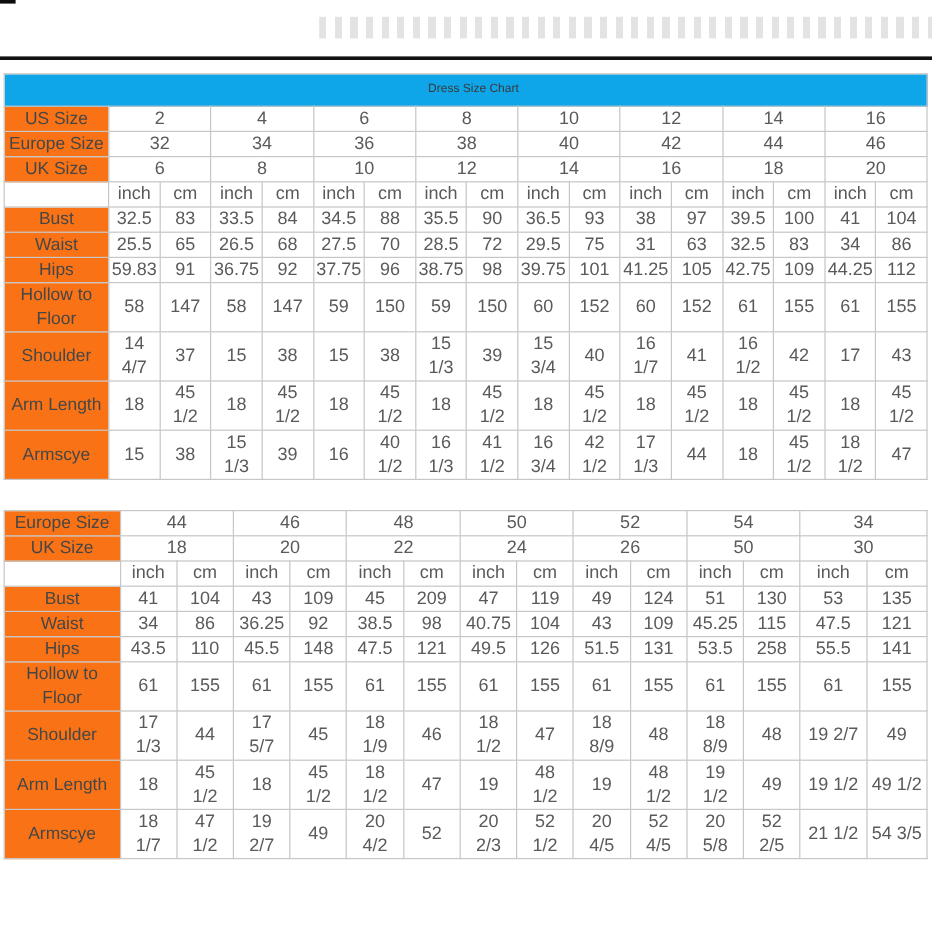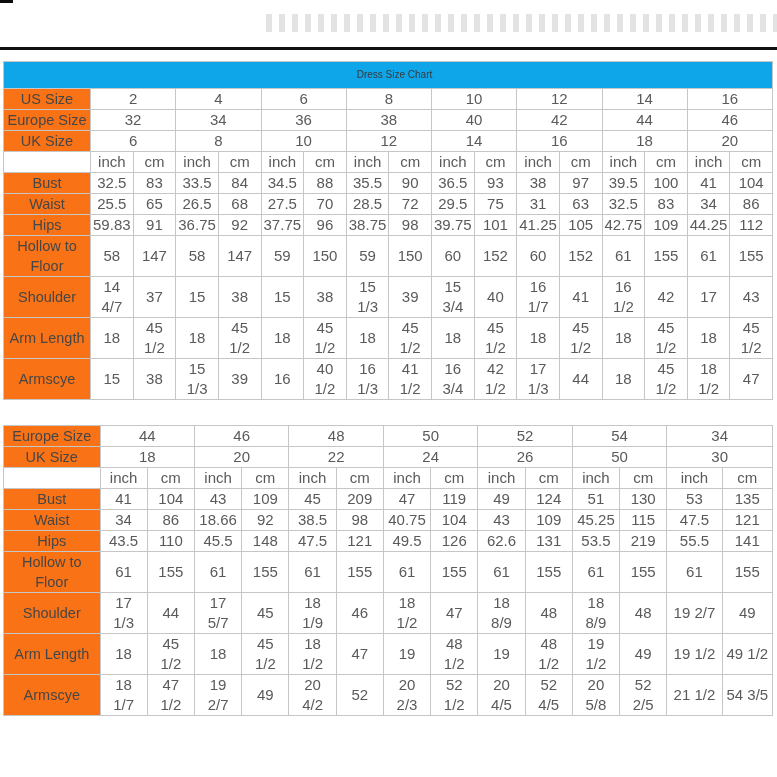--- a/index.html
+++ b/index.html
@@ -359,21 +359,21 @@
           <td class="value-cell">124</td>
           <td class="value-cell">51</td>
           <td class="value-cell">130</td>
           <td class="value-cell">53</td>
           <td class="value-cell">135</td>
         </tr>
         <tr>
           <td class="label-cell">Waist</td>
           <td class="value-cell">34</td>
           <td class="value-cell">86</td>
-          <td class="value-cell">18.66</td>
+          <td class="value-cell">36.25</td>
           <td class="value-cell">92</td>
           <td class="value-cell">38.5</td>
           <td class="value-cell">98</td>
           <td class="value-cell">40.75</td>
           <td class="value-cell">104</td>
           <td class="value-cell">43</td>
           <td class="value-cell">109</td>
           <td class="value-cell">45.25</td>
           <td class="value-cell">115</td>
           <td class="value-cell">47.5</td>
@@ -382,24 +382,24 @@
         <tr>
           <td class="label-cell">Hips</td>
           <td class="value-cell">43.5</td>
           <td class="value-cell">110</td>
           <td class="value-cell">45.5</td>
           <td class="value-cell">148</td>
           <td class="value-cell">47.5</td>
           <td class="value-cell">121</td>
           <td class="value-cell">49.5</td>
           <td class="value-cell">126</td>
-          <td class="value-cell">62.6</td>
+          <td class="value-cell">51.5</td>
           <td class="value-cell">131</td>
           <td class="value-cell">53.5</td>
-          <td class="value-cell">219</td>
+          <td class="value-cell">258</td>
           <td class="value-cell">55.5</td>
           <td class="value-cell">141</td>
         </tr>
         <tr>
           <td class="label-cell multiline">Hollow to Floor</td>
           <td class="value-cell">61</td>
           <td class="value-cell">155</td>
           <td class="value-cell">61</td>
           <td class="value-cell">155</td>
           <td class="value-cell">61</td>

